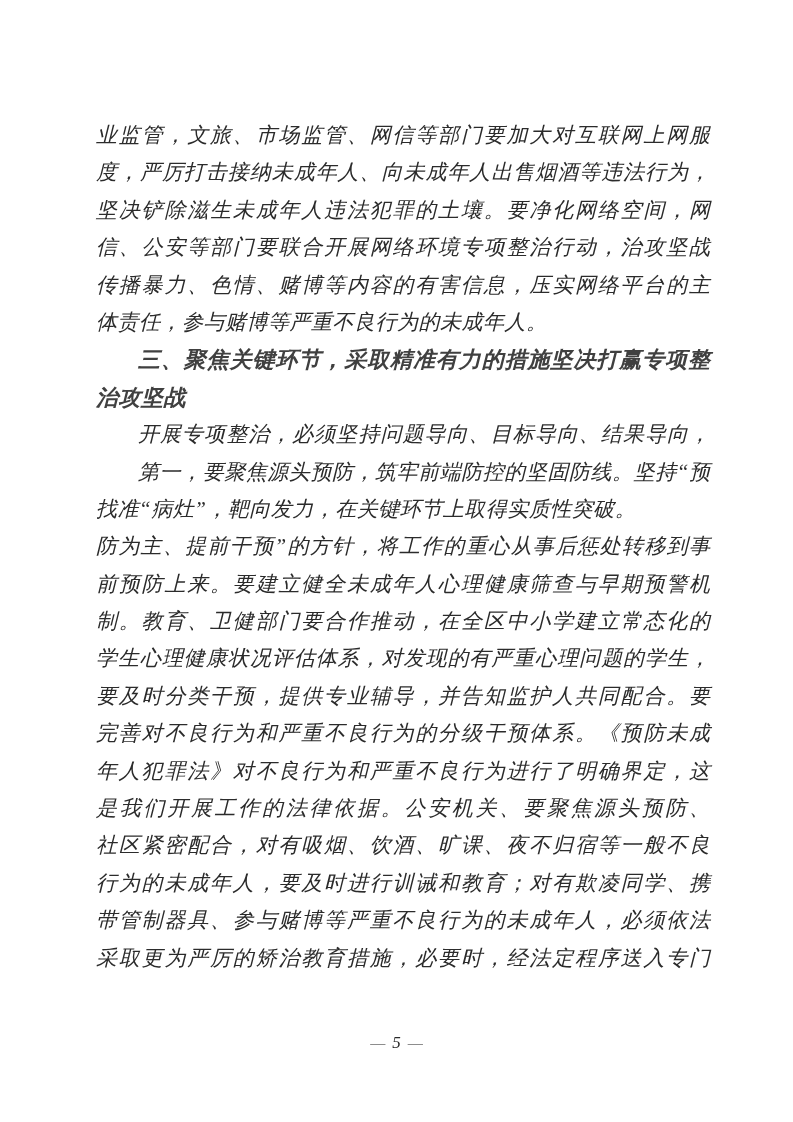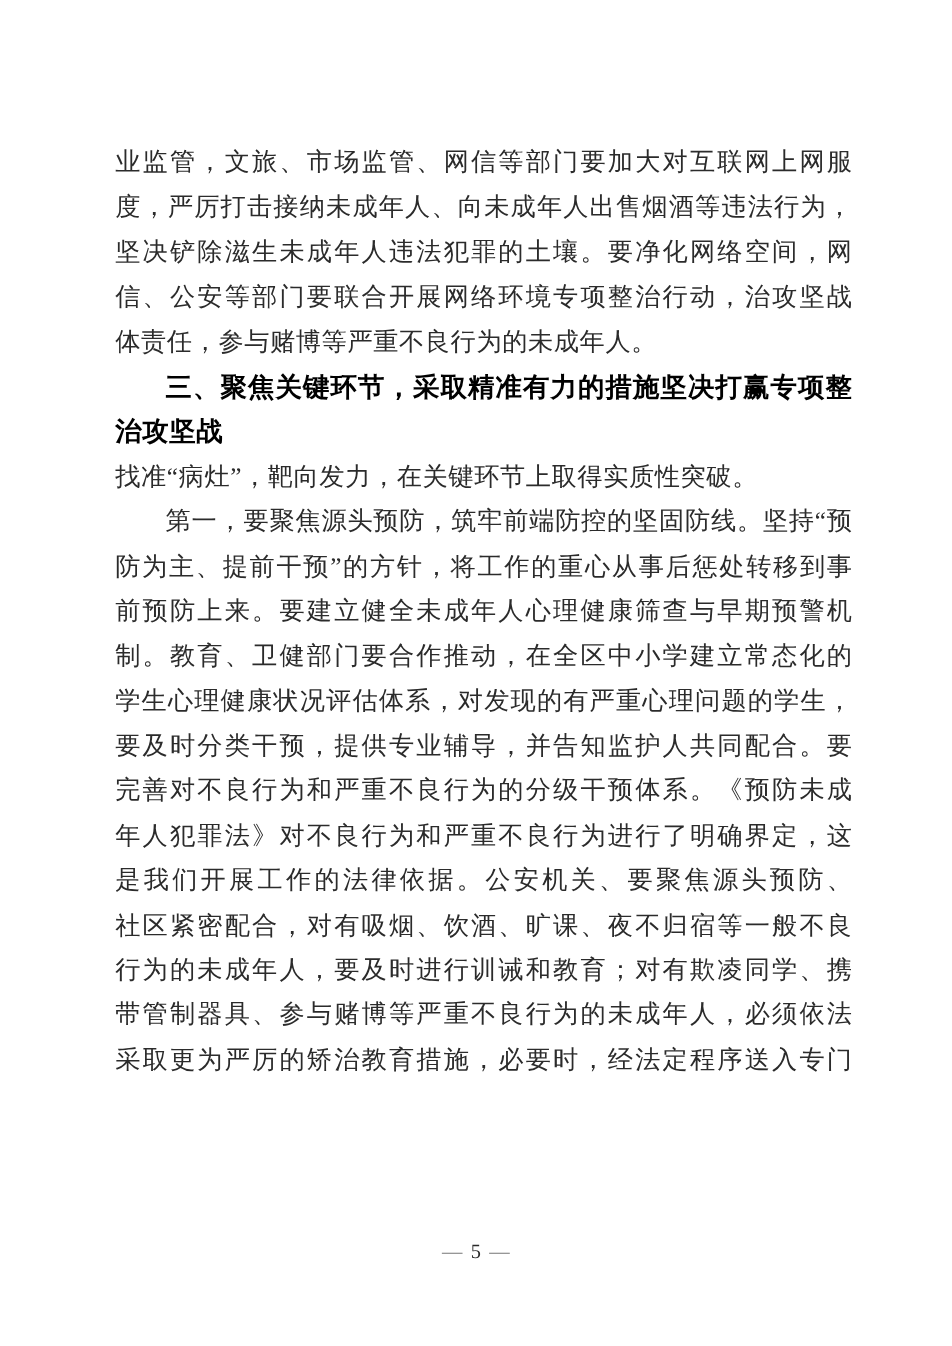--- a/index.html
+++ b/index.html
@@ -7,20 +7,21 @@
     padding: 0;
     background: #ffffff;
   }
   .page {
     position: relative;
     width: 793px;
     height: 1122px;
     background: #ffffff;
     overflow: hidden;
     font-family: "Liberation Serif", "DejaVu Serif", serif;
+    font-style: italic;
   }
   .content {
     position: absolute;
     left: 96px;
     top: 117px;
     width: 614px;
   }
   .line {
     height: 37.4px;
     line-height: 37.4px;
@@ -35,21 +36,21 @@
     text-align-last: justify;
     letter-spacing: 0;
   }
   .line.indent {
     text-indent: 42px;
   }
   .line.heading {
     font-family: "Liberation Sans", "DejaVu Sans", sans-serif;
     font-weight: 700;
     font-size: 22px;
-    color: #000000;
+    color: #404040;
   }
   .footer {
     position: absolute;
     left: 0;
     top: 1033px;
     width: 793px;
     text-align: center;
     font-size: 17px;
     font-family: "Liberation Serif", "DejaVu Serif", serif;
   }
@@ -64,25 +65,27 @@
 </style>
 </head>
 <body>
 
 <div class="page">
   <div class="content">
       <div class="line fill">业监管，文旅、市场监管、网信等部门要加大对互联网上网服</div>
       <div class="line fill">度，严厉打击接纳未成年人、向未成年人出售烟酒等违法行为，</div>
       <div class="line fill">坚决铲除滋生未成年人违法犯罪的土壤。要净化网络空间，网</div>
       <div class="line fill">信、公安等部门要联合开展网络环境专项整治行动，治攻坚战</div>
+      <div class="line fill">传播暴力、色情、赌博等内容的有害信息，压实网络平台的主</div>
       <div class="line">体责任，参与赌博等严重不良行为的未成年人。</div>
       <div class="line heading indent fill">三、聚焦关键环节，采取精准有力的措施坚决打赢专项整</div>
       <div class="line heading">治攻坚战</div>
+      <div class="line indent fill">开展专项整治，必须坚持问题导向、目标导向、结果导向，</div>
+      <div class="line indent fill">第一，要聚焦源头预防，筑牢前端防控的坚固防线。坚持“预</div>
       <div class="line">找准“病灶”，靶向发力，在关键环节上取得实质性突破。</div>
-      <div class="line indent fill">第一，要聚焦源头预防，筑牢前端防控的坚固防线。坚持“预</div>
       <div class="line fill">防为主、提前干预”的方针，将工作的重心从事后惩处转移到事</div>
       <div class="line fill">前预防上来。要建立健全未成年人心理健康筛查与早期预警机</div>
       <div class="line fill">制。教育、卫健部门要合作推动，在全区中小学建立常态化的</div>
       <div class="line fill">学生心理健康状况评估体系，对发现的有严重心理问题的学生，</div>
       <div class="line fill">要及时分类干预，提供专业辅导，并告知监护人共同配合。要</div>
       <div class="line fill">完善对不良行为和严重不良行为的分级干预体系。《预防未成</div>
       <div class="line fill">年人犯罪法》对不良行为和严重不良行为进行了明确界定，这</div>
       <div class="line fill">是我们开展工作的法律依据。公安机关、要聚焦源头预防、</div>
       <div class="line fill">社区紧密配合，对有吸烟、饮酒、旷课、夜不归宿等一般不良</div>
       <div class="line fill">行为的未成年人，要及时进行训诫和教育；对有欺凌同学、携</div>

